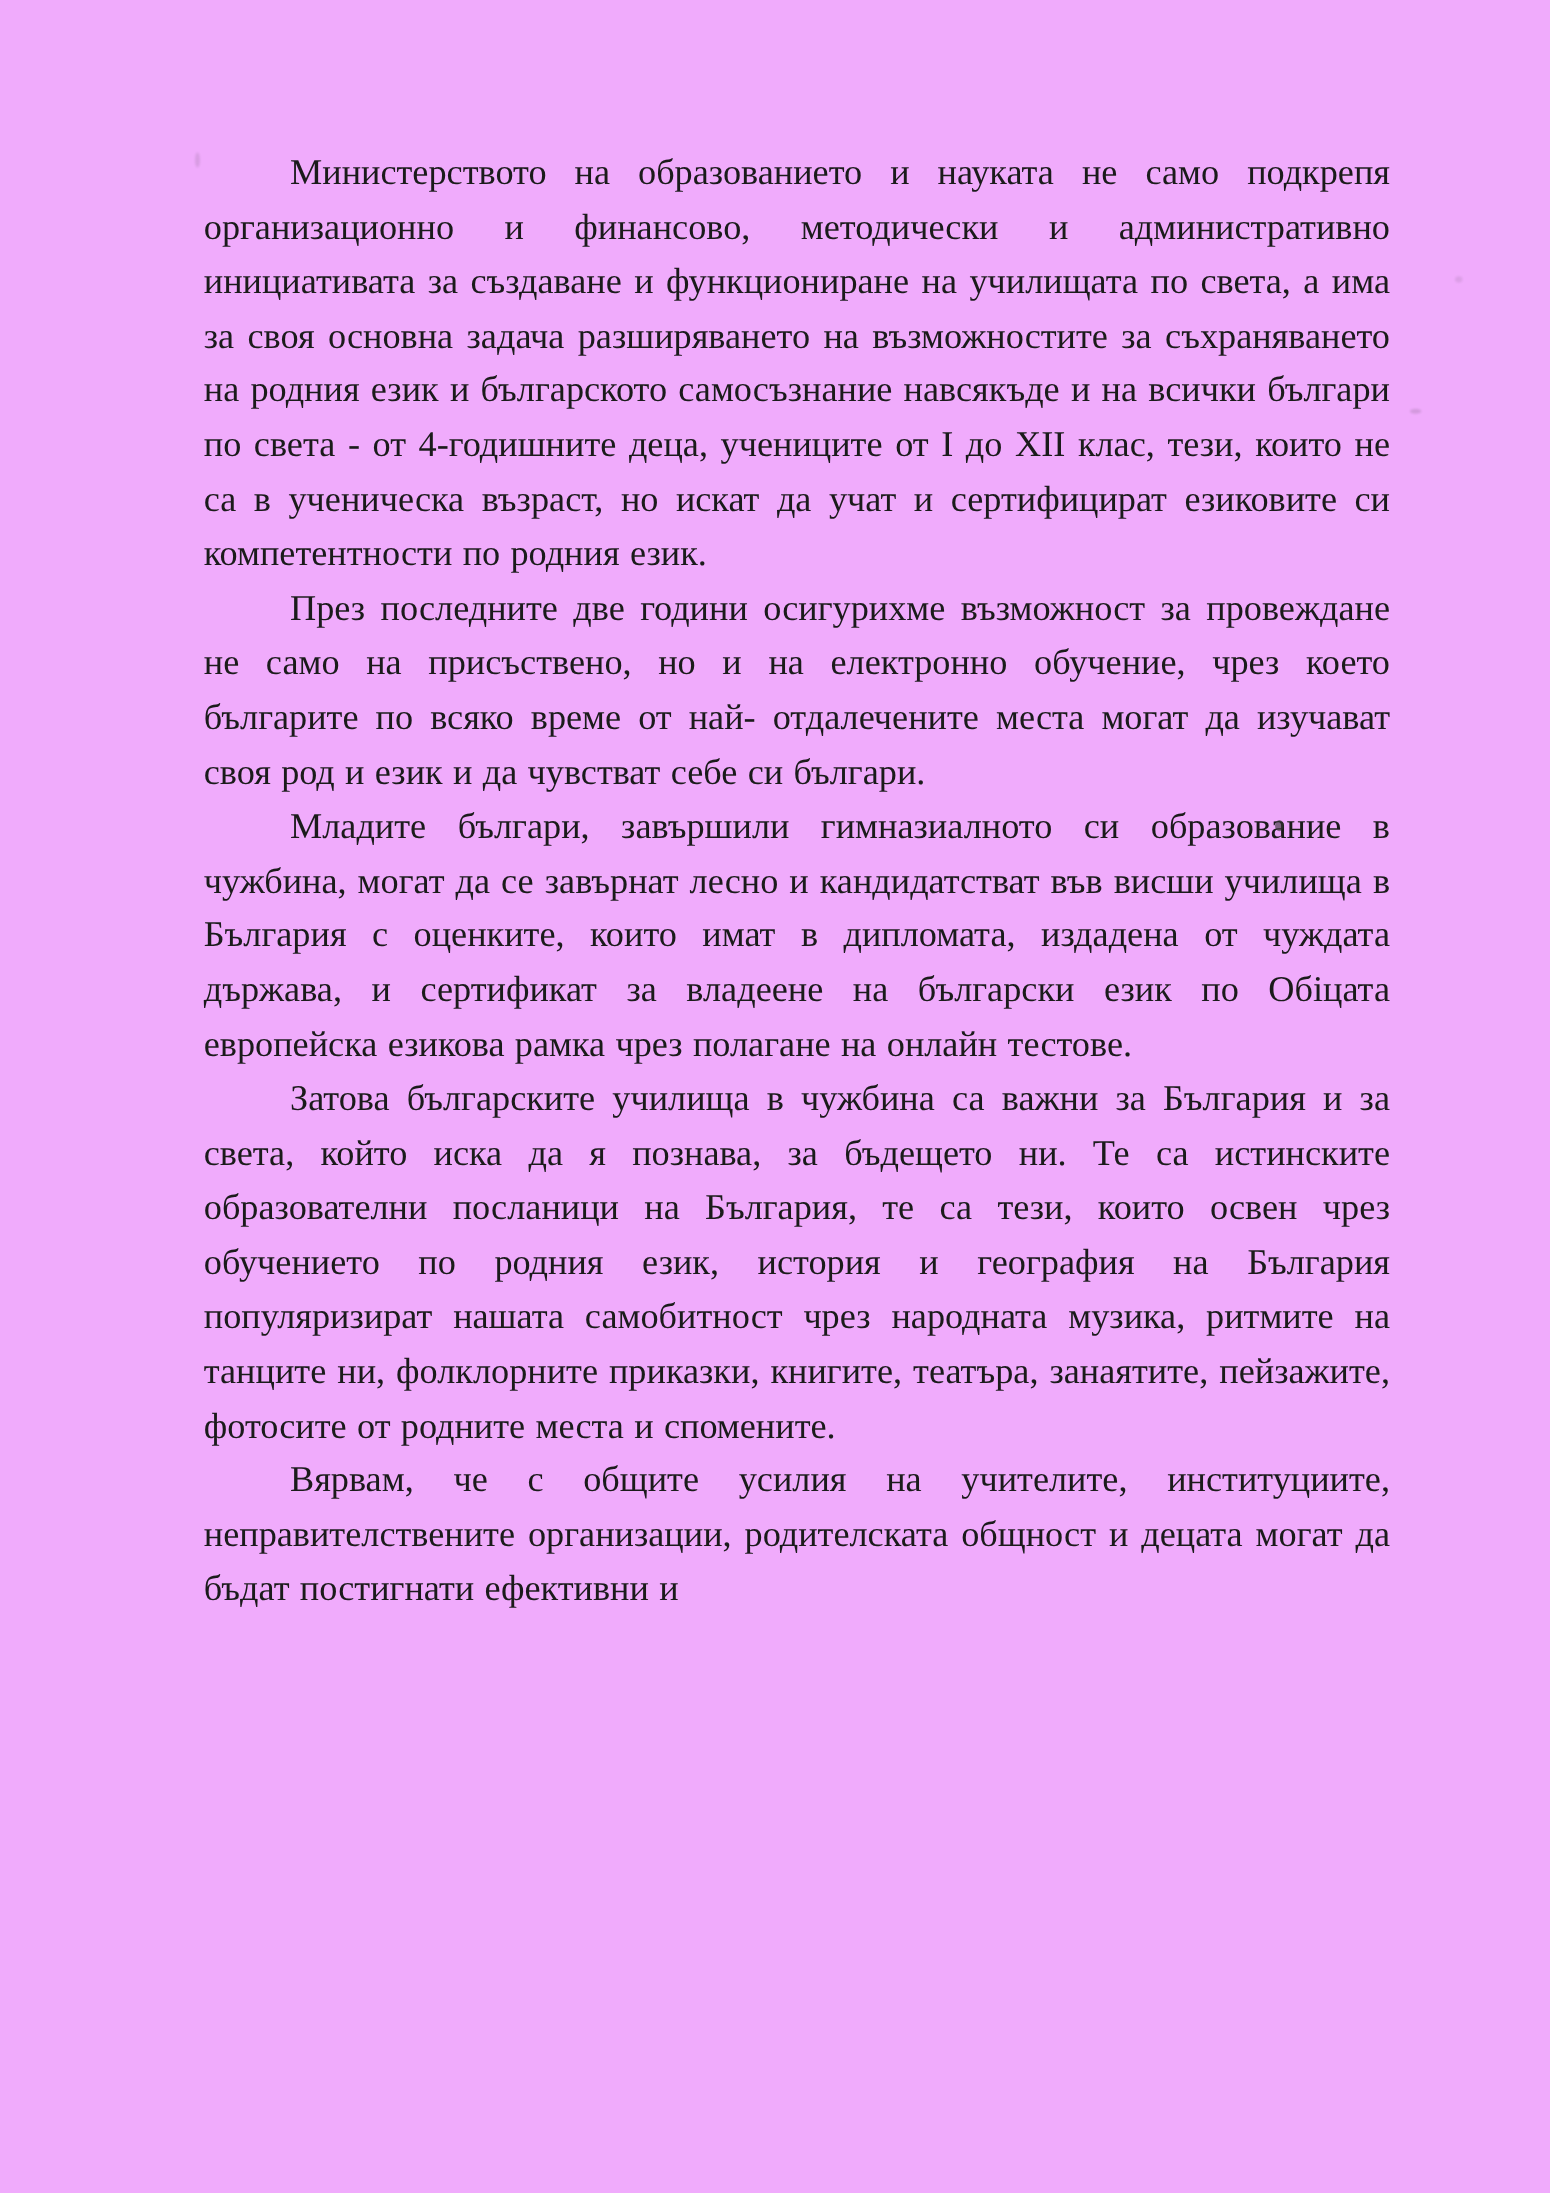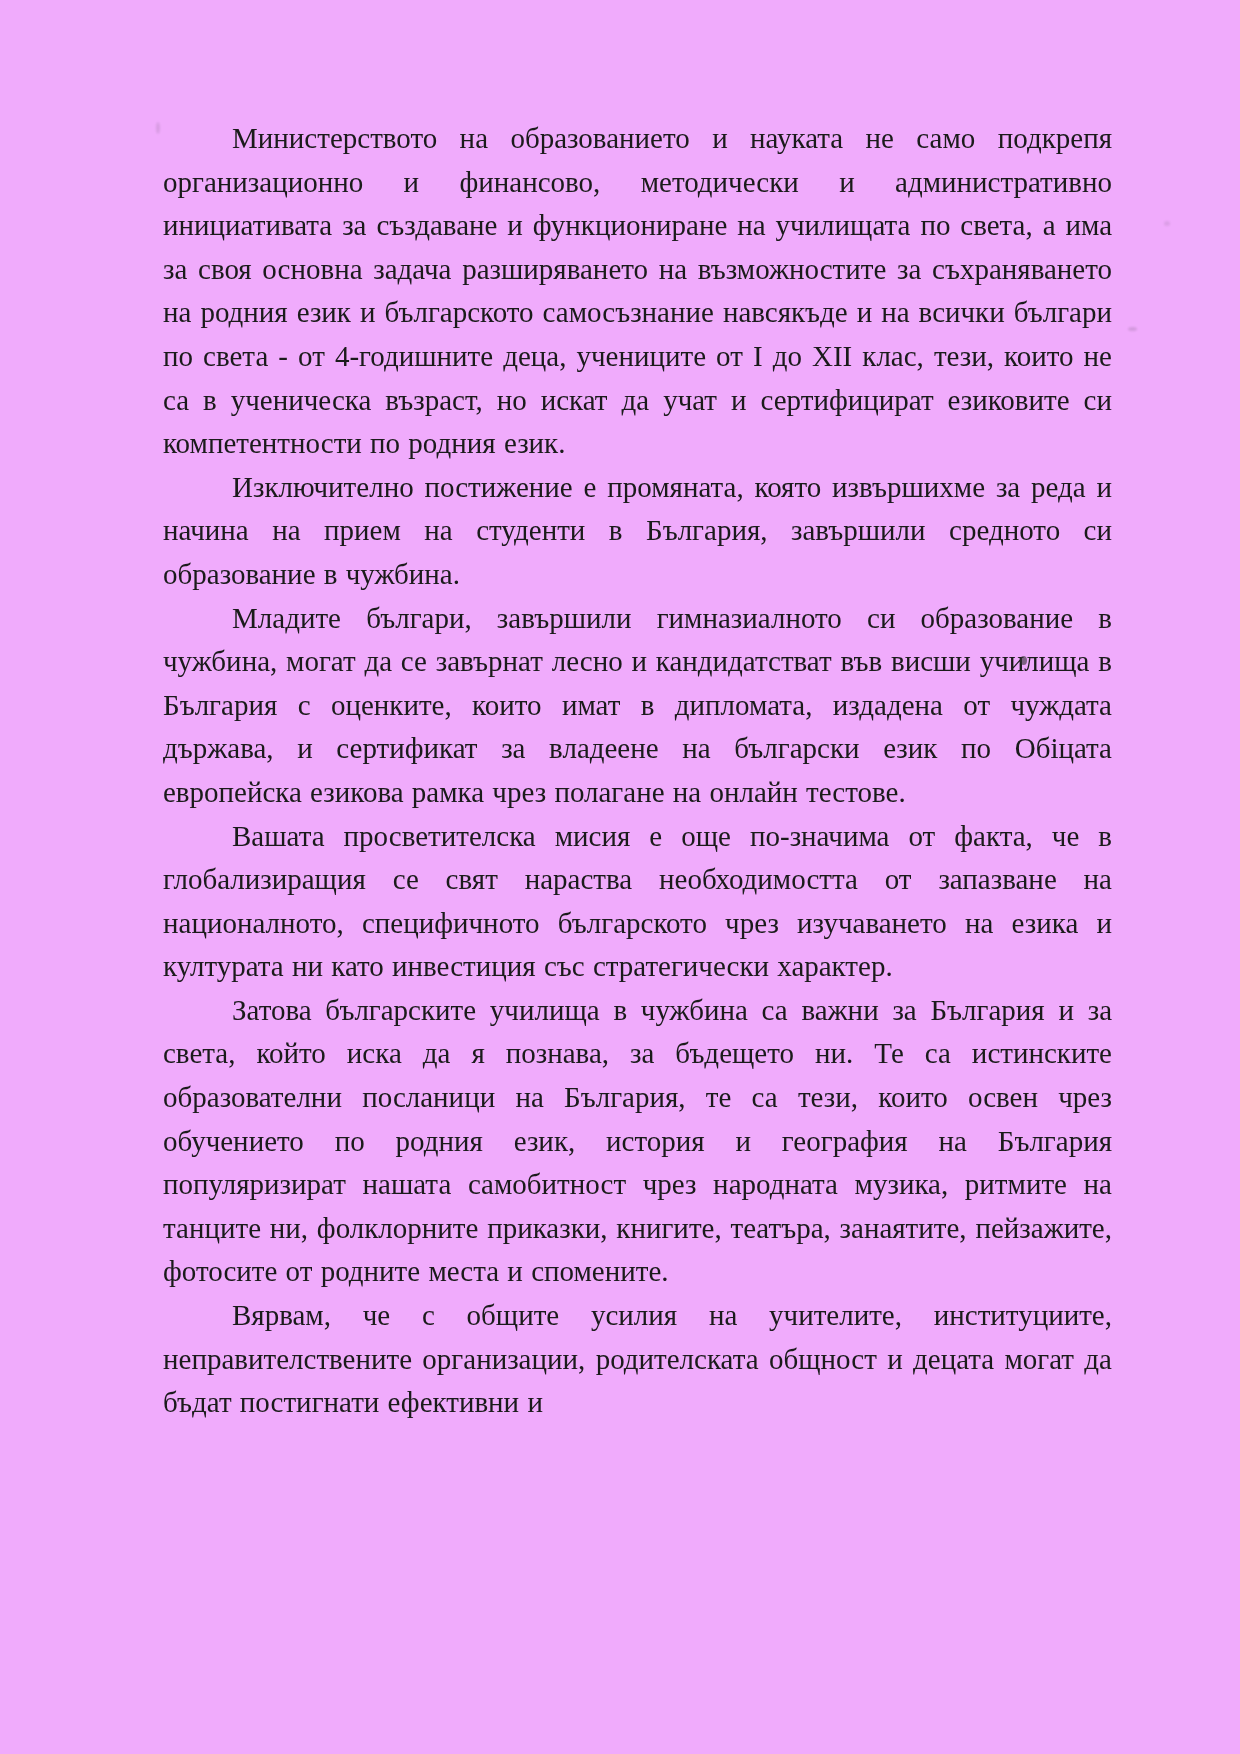--- a/index.html
+++ b/index.html
@@ -43,23 +43,22 @@
   .artifact.a3 { left: 156px;  top: 122px; width: 4px;  height: 12px; opacity: 0.12; filter: blur(1px); }
   .artifact.a4 { left: 1164px; top: 221px; width: 6px;  height: 5px;  opacity: 0.10; filter: blur(1px); }
 </style>
 </head>
 <body>
 
 <div class="page">
 
   <div class="text-block">
     <p>Министерството на образованието и науката не само подкрепя организационно и финансово, методически и административно инициативата за създаване и функциониране на училищата по света, а има за своя основна задача разширяването на възможностите за съхраняването на родния език и българското самосъзнание навсякъде и на всички българи по света - от 4-годишните деца, учениците от I до XII клас, тези, които не са в ученическа възраст, но искат да учат и сертифицират езиковите си компетентности по родния език.</p>
-    <p>Изключително постижение е промяната, която извършихме за реда и начина на прием на студенти в България, завършили средното си образование в чужбина.</p>
+    <p>През последните две години осигурихме възможност за провеждане не само на присъствено, но и на електронно обучение, чрез което българите по всяко време от най- отдалечените места могат да изучават своя род и език и да чувстват себе си българи.</p>
     <p>Младите българи, завършили гимназиалното си образование в чужбина, могат да се завърнат лесно и кандидатстват във висши училища в България с оценките, които имат в дипломата, издадена от чуждата държава, и сертификат за владеене на български език по Обіцата европейска езикова рамка чрез полагане на онлайн тестове.</p>
-    <p>Вашата просветителска мисия е още по-значима от факта, че в глобализиращия се свят нараства необходимостта от запазване на националното, специфичното българското чрез изучаването на езика и културата ни като инвестиция със стратегически характер.</p>
     <p>Затова българските училища в чужбина са важни за България и за света, който иска да я познава, за бъдещето ни. Те са истинските образователни посланици на България, те са тези, които освен чрез обучението по родния език, история и география на България популяризират нашата самобитност чрез народната музика, ритмите на танците ни, фолклорните приказки, книгите, театъра, занаятите, пейзажите, фотосите от родните места и спомените.</p>
     <p>Вярвам, че с общите усилия на учителите, институциите, неправителствените организации, родителската общност и децата могат да бъдат постигнати ефективни и</p>
   </div>
 
   <div class="artifact a1"></div>
   <div class="artifact a2"></div>
   <div class="artifact a3"></div>
   <div class="artifact a4"></div>
 
 </div>

